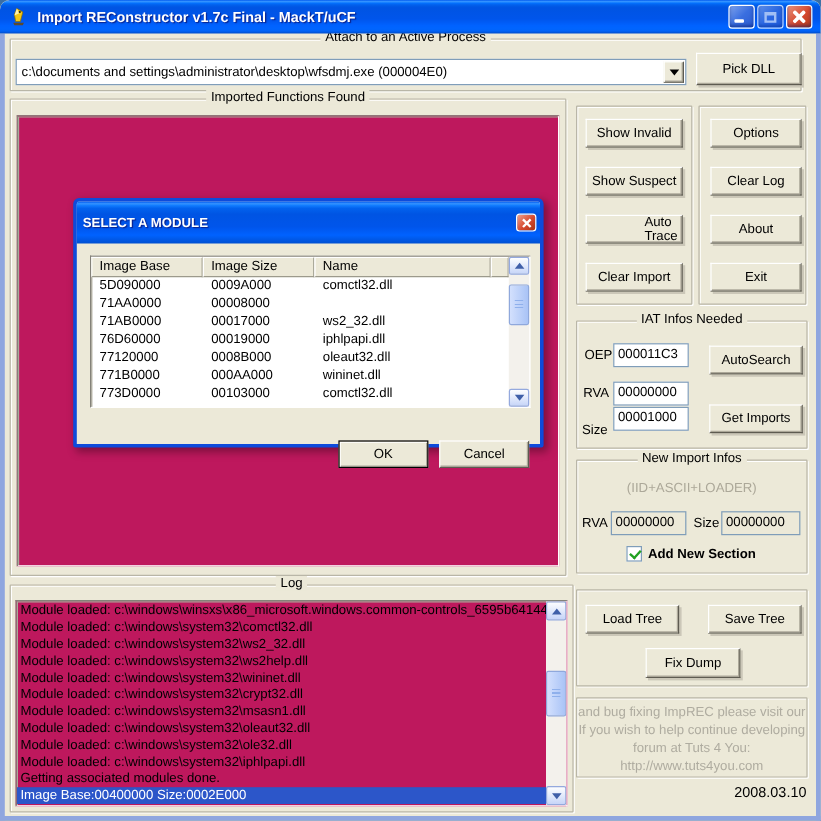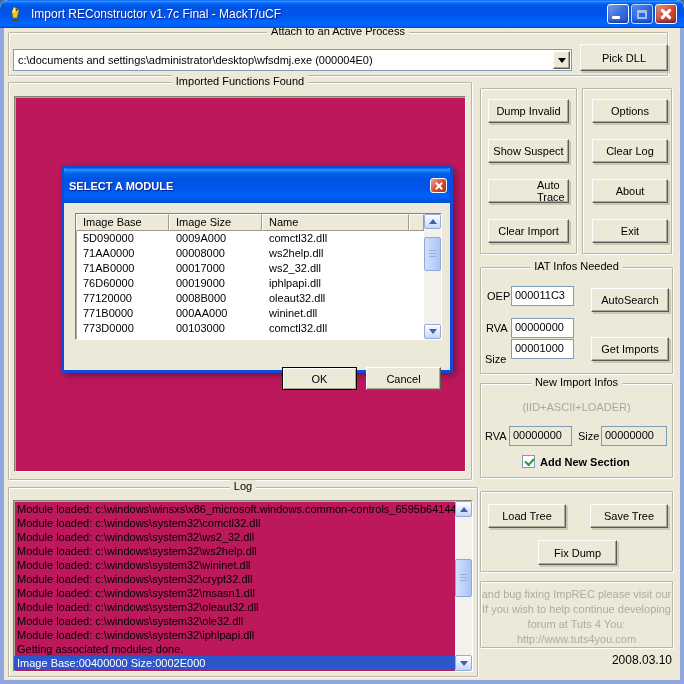--- a/index.html
+++ b/index.html
@@ -11,21 +11,21 @@
   .frame.l{left:0;top:28px;bottom:0;width:4px;}
   .frame.r{right:0;top:28px;bottom:0;width:4px;}
   .frame.b{left:0;right:0;bottom:0;height:4px;}
   
   .titlebar{position:absolute;left:0;top:0;width:684px;height:28px;border-radius:8px 8px 0 0;
     background:linear-gradient(180deg,#0058EE 0%,#3593FF 4%,#288EFF 6%,#127DFF 8%,#036FFC 10%,
       #0262EE 14%,#0057E5 20%,#0054E3 24%,#0055EB 56%,#005BF5 66%,#0062FF 76%,#0065FF 86%,
       #0063F7 92%,#005BE8 95%,#004FD0 98%);
     display:flex;align-items:center;z-index:6;}
   .app-icon{width:18px;height:18px;margin:0 6px 0 7px;flex:0 0 auto;}
-  .title-text{color:#fff;font-weight:normal;font-size:12px;text-shadow:1px 1px 1px #0A1E86;
+  .title-text{color:#fff;font-weight:bold;font-size:12px;text-shadow:1px 1px 1px #0A1E86;
     white-space:nowrap;overflow:hidden;flex:1;}
   .tb-btns{display:flex;gap:2px;margin-right:7px;}
   .tb-btn{width:22px;height:20px;border-radius:3px;border:1px solid #FFFFFF;position:relative;
     background:linear-gradient(135deg,#7DA2EC 0%,#3A6FE0 50%,#2B5BD0 100%);box-shadow:inset 0 -2px 3px rgba(0,20,100,.5);}
   .tb-btn.close{background:linear-gradient(135deg,#E9947E 0%,#D6492F 55%,#B33A1C 100%);}
   .tb-btn.max{opacity:.75;}
   .glyph-min{position:absolute;left:4px;bottom:4px;width:8px;height:3px;background:#fff;border-radius:1px;}
   .glyph-max{position:absolute;left:5px;top:5px;width:10px;height:9px;border:2px solid #D7E2F8;border-top-width:3px;}
   .glyph-x::before,.glyph-x::after{content:"";position:absolute;left:50%;top:50%;width:13px;height:3px;
     background:#fff;border-radius:1px;}
@@ -170,21 +170,21 @@
         </span>
       <span class="sb-track"></span>
       <span class="sb-btn">
           <i class="tri-dn-s"></i>
         </span>
     </div>
   </div>
 
   <div class="group" style="left:480px;top:88px;width:97px;height:166px;"></div>
   <div class="group" style="left:582px;top:88px;width:90px;height:166px;"></div>
-  <div class="btn" style="left:488px;top:99px;width:81px;height:24px;">Dump Invalid</div>
+  <div class="btn" style="left:488px;top:99px;width:81px;height:24px;">Show Invalid</div>
   <div class="btn" style="left:488px;top:139px;width:81px;height:24px;">Show Suspect</div>
   <div class="btn" style="left:488px;top:179px;width:81px;height:24px;padding-left:48px;">Auto Trace</div>
   <div class="btn" style="left:488px;top:219px;width:81px;height:24px;">Clear Import</div>
   <div class="btn" style="left:592px;top:99px;width:76px;height:24px;">Options</div>
   <div class="btn" style="left:592px;top:139px;width:76px;height:24px;">Clear Log</div>
   <div class="btn" style="left:592px;top:179px;width:76px;height:24px;">About</div>
   <div class="btn" style="left:592px;top:219px;width:76px;height:24px;">Exit</div>
 
   <div class="group" style="left:480px;top:267px;width:193px;height:107px;">
     <span class="legend">IAT Infos Needed</span>
@@ -239,21 +239,20 @@
             <span class="lv-h fill"></span>
           </div>
           <div class="lv-row">
             <span class="lv-c c1">5D090000</span>
             <span class="lv-c c2">0009A000</span>
             <span class="lv-c c3">comctl32.dll</span>
           </div>
           <div class="lv-row">
             <span class="lv-c c1">71AA0000</span>
             <span class="lv-c c2">00008000</span>
-            <span class="lv-c c3">ws2help.dll</span>
           </div>
           <div class="lv-row">
             <span class="lv-c c1">71AB0000</span>
             <span class="lv-c c2">00017000</span>
             <span class="lv-c c3">ws2_32.dll</span>
           </div>
           <div class="lv-row">
             <span class="lv-c c1">76D60000</span>
             <span class="lv-c c2">00019000</span>
             <span class="lv-c c3">iphlpapi.dll</span>

